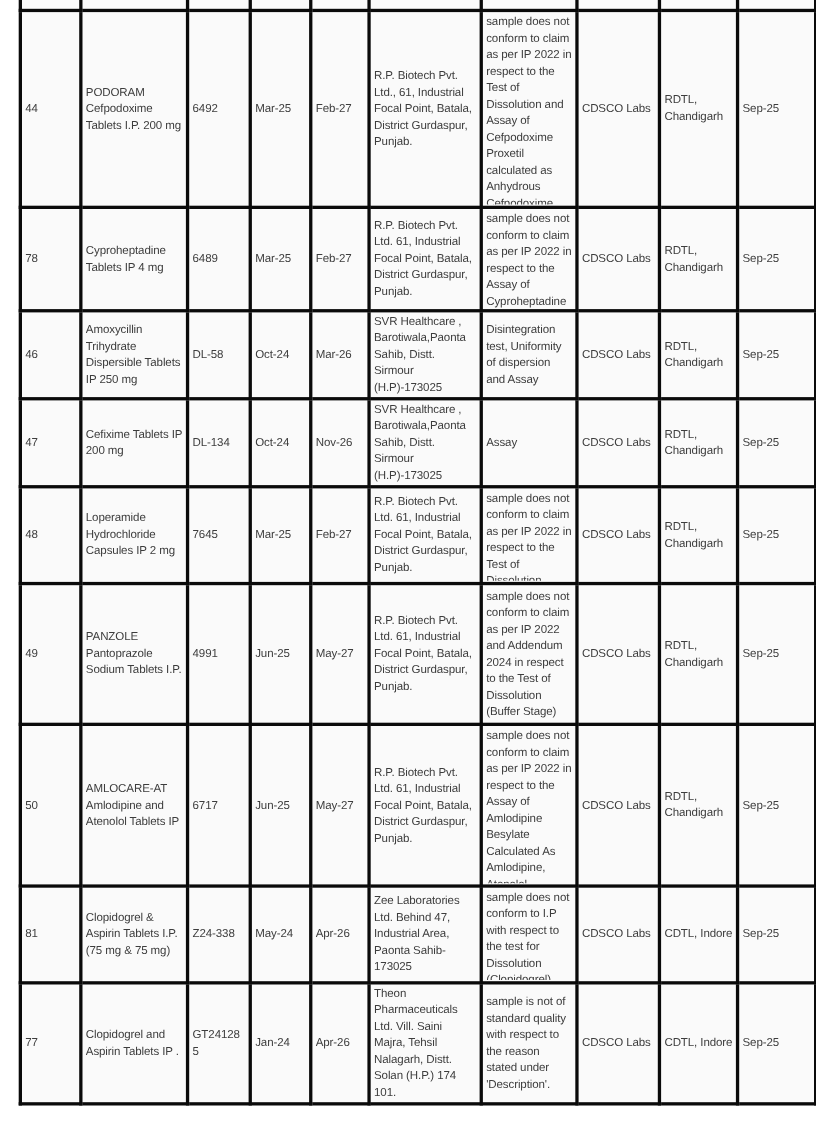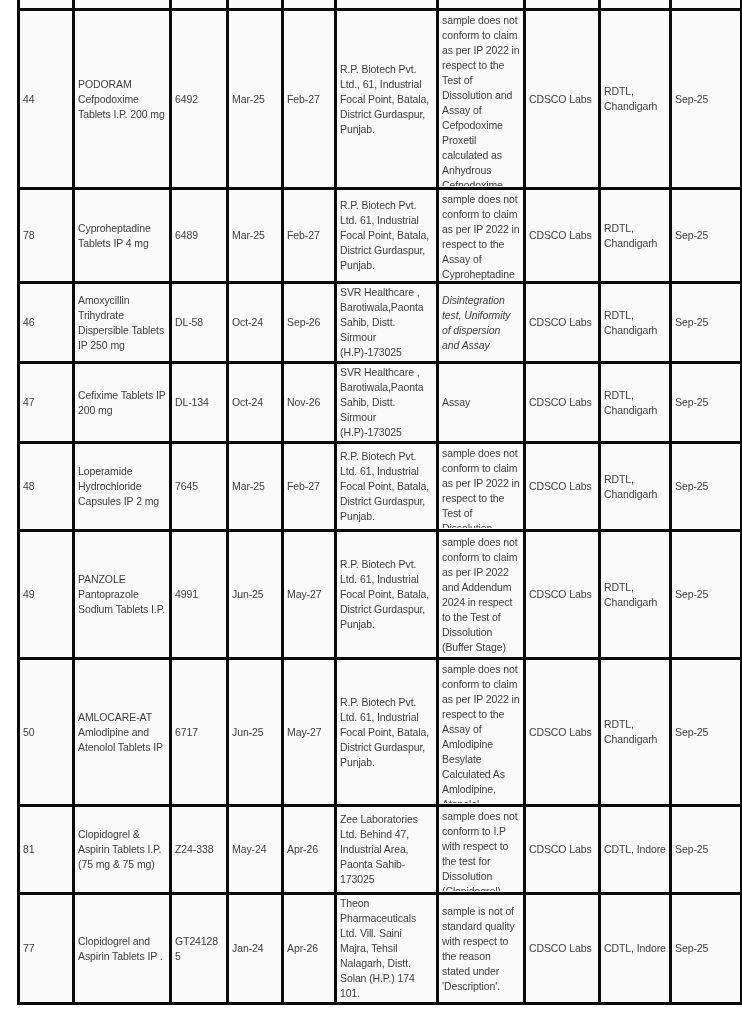--- a/index.html
+++ b/index.html
@@ -126,27 +126,27 @@
           <td class="c-product">
             <div class="cellwrap">Amoxycillin Trihydrate Dispersible Tablets IP 250 mg</div>
           </td>
           <td class="c-batch_no">
             <div class="cellwrap">DL-58</div>
           </td>
           <td class="c-mfg_date">
             <div class="cellwrap">Oct-24</div>
           </td>
           <td class="c-exp_date">
-            <div class="cellwrap">Sep-26</div>
+            <div class="cellwrap">Mar-26</div>
           </td>
           <td class="c-manufacturer">
             <div class="cellwrap">SVR Healthcare , Barotiwala,Paonta Sahib, Distt. Sirmour (H.P)-173025</div>
           </td>
           <td class="c-reason">
-            <div class="cellwrap" style="max-height: 72px; font-style: italic;">Disintegration test, Uniformity of dispersion and Assay</div>
+            <div class="cellwrap" style="max-height: 72px;">Disintegration test, Uniformity of dispersion and Assay</div>
           </td>
           <td class="c-drawn_by">
             <div class="cellwrap">CDSCO Labs</div>
           </td>
           <td class="c-testing_lab">
             <div class="cellwrap">RDTL, Chandigarh</div>
           </td>
           <td class="c-month">
             <div class="cellwrap">Sep-25</div>
           </td>

